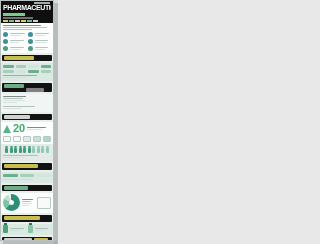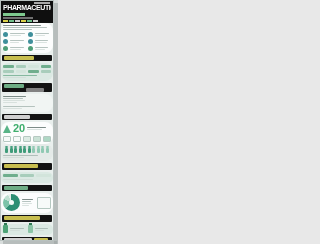--- a/index.html
+++ b/index.html
@@ -25,21 +25,21 @@
   .shadow-r{position:absolute;right:0;top:3px;width:4px;height:241px;background:#9aa3a1;opacity:.55;}
   .shadow-b{position:absolute;left:3px;bottom:0;height:3px;width:54px;background:#9aa3a1;opacity:.55;}
   .darkband{background:#131313;height:6px;margin:2px 1px;border-radius:1px;position:relative;overflow:hidden;}
   .darkband .ttl{
     position:absolute;left:2px;top:1px;height:4px;
     background:#f2f2f2;opacity:.85;border-radius:1px;
   }
   .darkband .ttl.y{background:#e8dd5a;}
   .darkband .ttl.g{background:#7fc99a;}
 
-  .sec{padding:1px 2px 2px 2px;box-sizing:border-box;border-radius:8px;}
+  .sec{padding:1px 2px 2px 2px;box-sizing:border-box;}
   .sec.white{background:#fcfdfd;}
   .sec.mint{background:#dbe9e3;}
   .sec.pale{background:#f1f5f3;}
   .sec.grey{background:#e4eae8;}
 
   
   .ln{height:1px;background:#9fb0ab;margin:1px 0;border-radius:1px;opacity:.75;}
   .ln.d{background:#5d6f6a;opacity:.8;}
   .ln.g{background:#69a88a;}
   .ln.w{background:#cfd9d6;}

